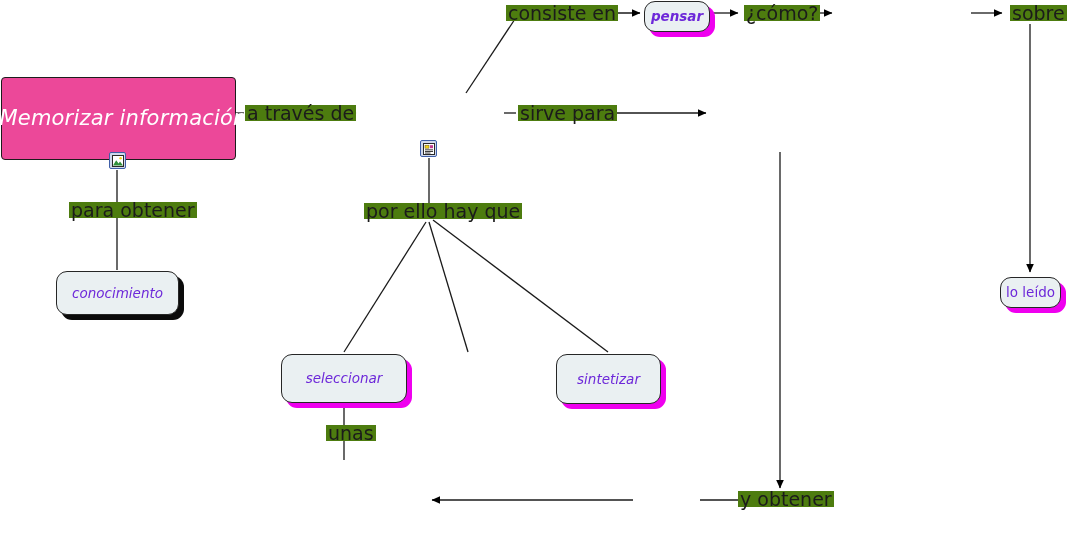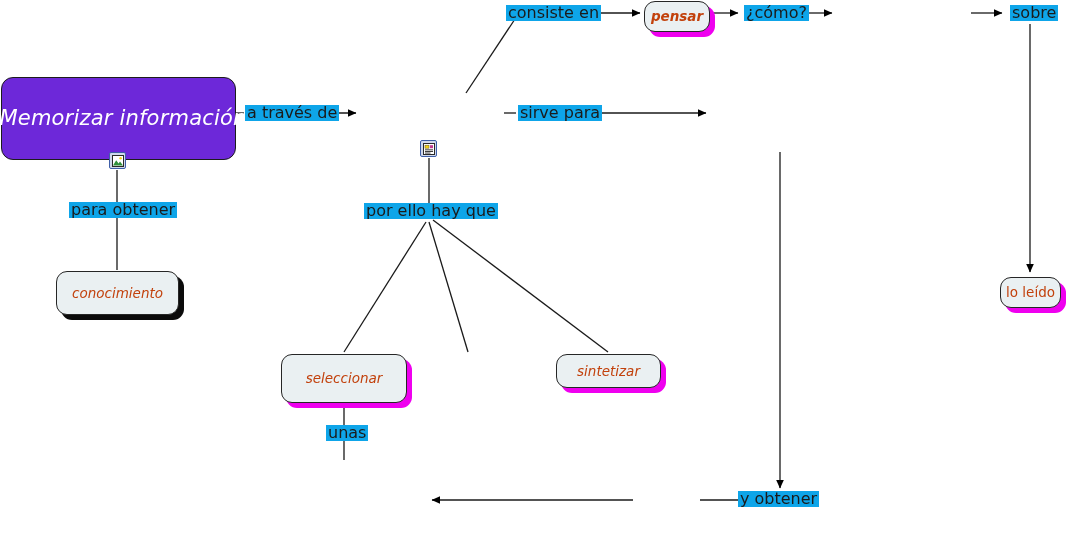--- a/index.html
+++ b/index.html
@@ -28,61 +28,61 @@
     stroke-width: 1.3;
     fill: none;
   }
   .edge-arrow {
     fill: #000000;
   }
   
   .link-label {
     position: absolute;
     font-family: "DejaVu Sans", sans-serif;
-    font-size: 16px;
+    font-size: 19px;
     color: #1b1b1b;
     white-space: nowrap;
-    background: #0ea5e9;
+    background: #4d7c0f;
     line-height: 16px;
     padding: 0 2px;
   }
   
   .node {
     position: absolute;
     box-sizing: border-box;
     display: flex;
     align-items: center;
     justify-content: center;
     text-align: center;
   }
   .node-text {
     font-family: "DejaVu Sans", sans-serif;
     font-style: italic;
     font-size: 13.5px;
-    color: #c2410c;
+    color: #6d28d9;
     line-height: 15px;
     white-space: nowrap;
   }
   
   .node.rounded {
     border: 1.3px solid #262626;
     border-radius: 11px;
     background: #eaf0f2;
   }
   .node.rounded.shadow-magenta {
     box-shadow: 5px 5px 0 0 #ef00ef;
   }
   .node.rounded.shadow-black {
     box-shadow: 5px 5px 0 0 #0b0b0b;
   }
   
   .node.rect-cyan {
     border: 1.3px solid #1c1c1c;
-    border-radius: 12px;
-    background: #6d28d9;
+    border-radius: 4px;
+    background: #ec4899;
     padding-left: 9px;
   }
   .node.rect-cyan .node-text {
     color: #ffffff;
     font-size: 21px;
     font-style: italic;
     font-weight: 400;
     letter-spacing: 0.2px;
   }
   
@@ -193,21 +193,21 @@
   <div class="node rounded shadow-magenta" style="left:1000px; top:277px; width:61px; height:31px;">
     <span class="node-text plain">lo leído</span>
   </div>
 
 
   <div class="node rounded shadow-magenta" style="left:281px; top:354px; width:126px; height:49px;">
     <span class="node-text">seleccionar</span>
   </div>
 
 
-  <div class="node rounded shadow-magenta" style="left:556px; top:354px; width:105px; height:34px;">
+  <div class="node rounded shadow-magenta" style="left:556px; top:354px; width:105px; height:50px;">
     <span class="node-text">sintetizar</span>
   </div>
 
 
   <div class="link-label" style="left:245px; top:105px;">a través de</div>
 
   <div class="link-label" style="left:69px; top:202px;">para obtener</div>
 
   <div class="link-label" style="left:506px; top:5px;">consiste en</div>
 

